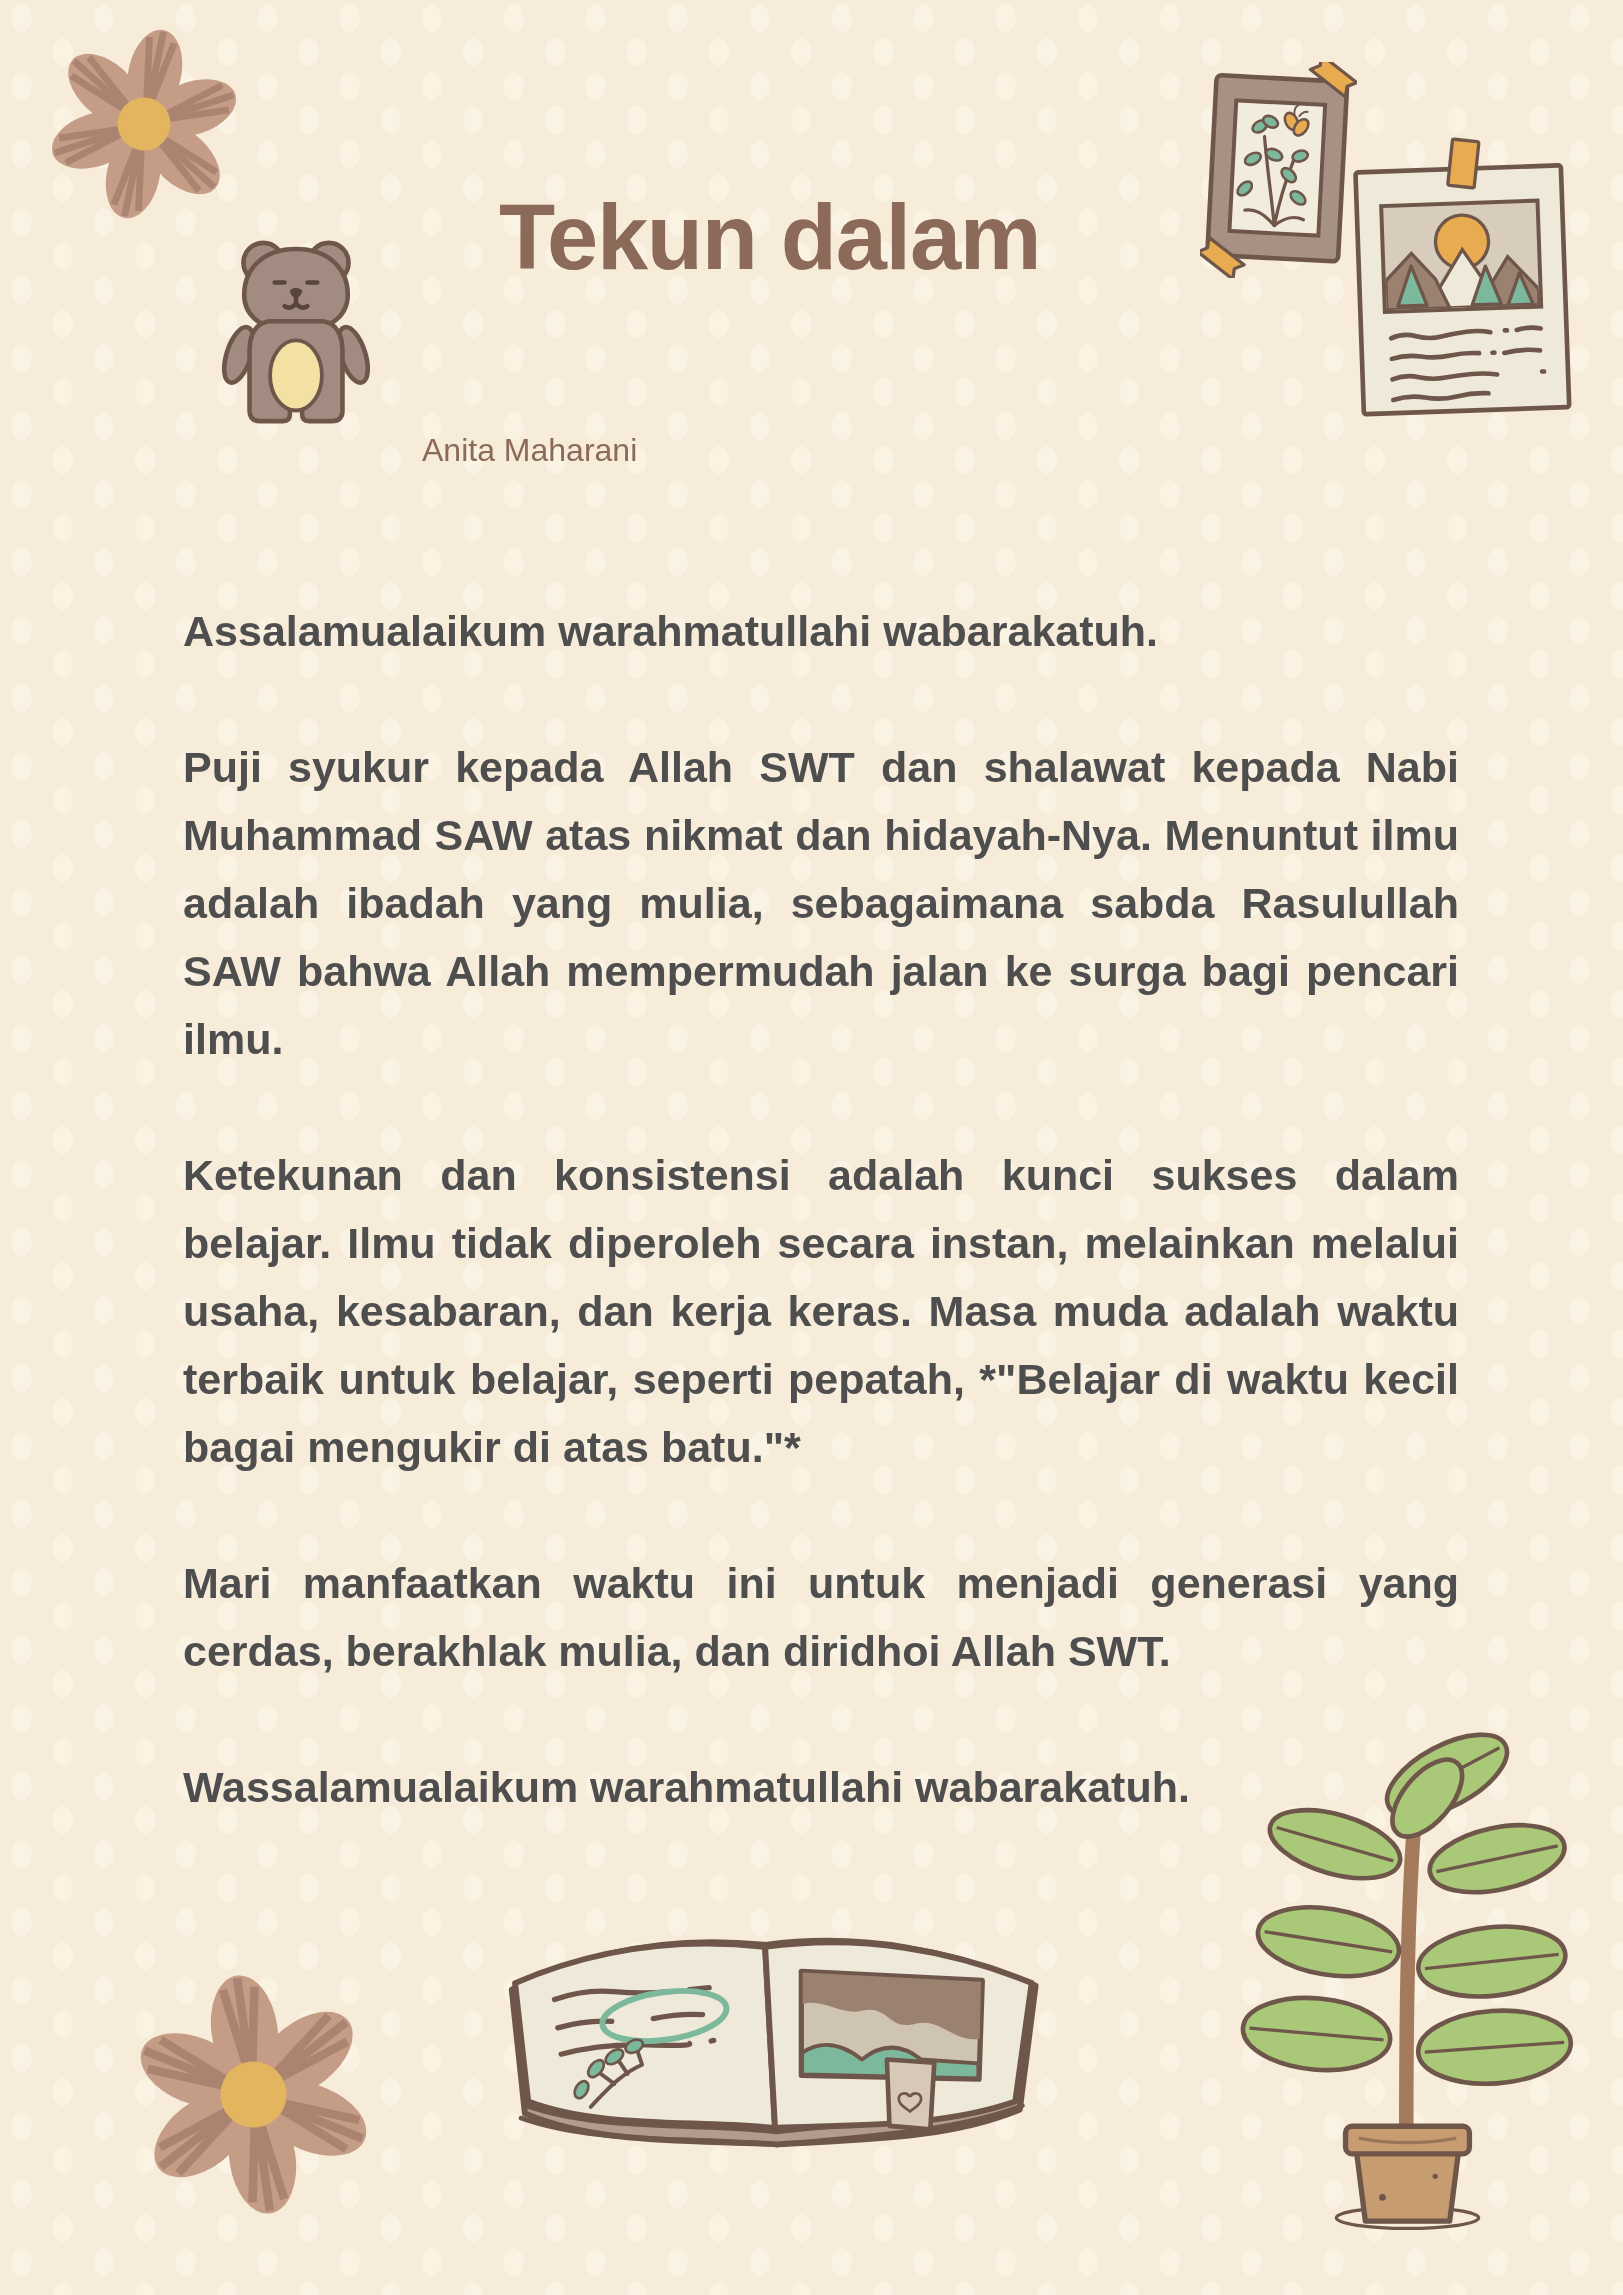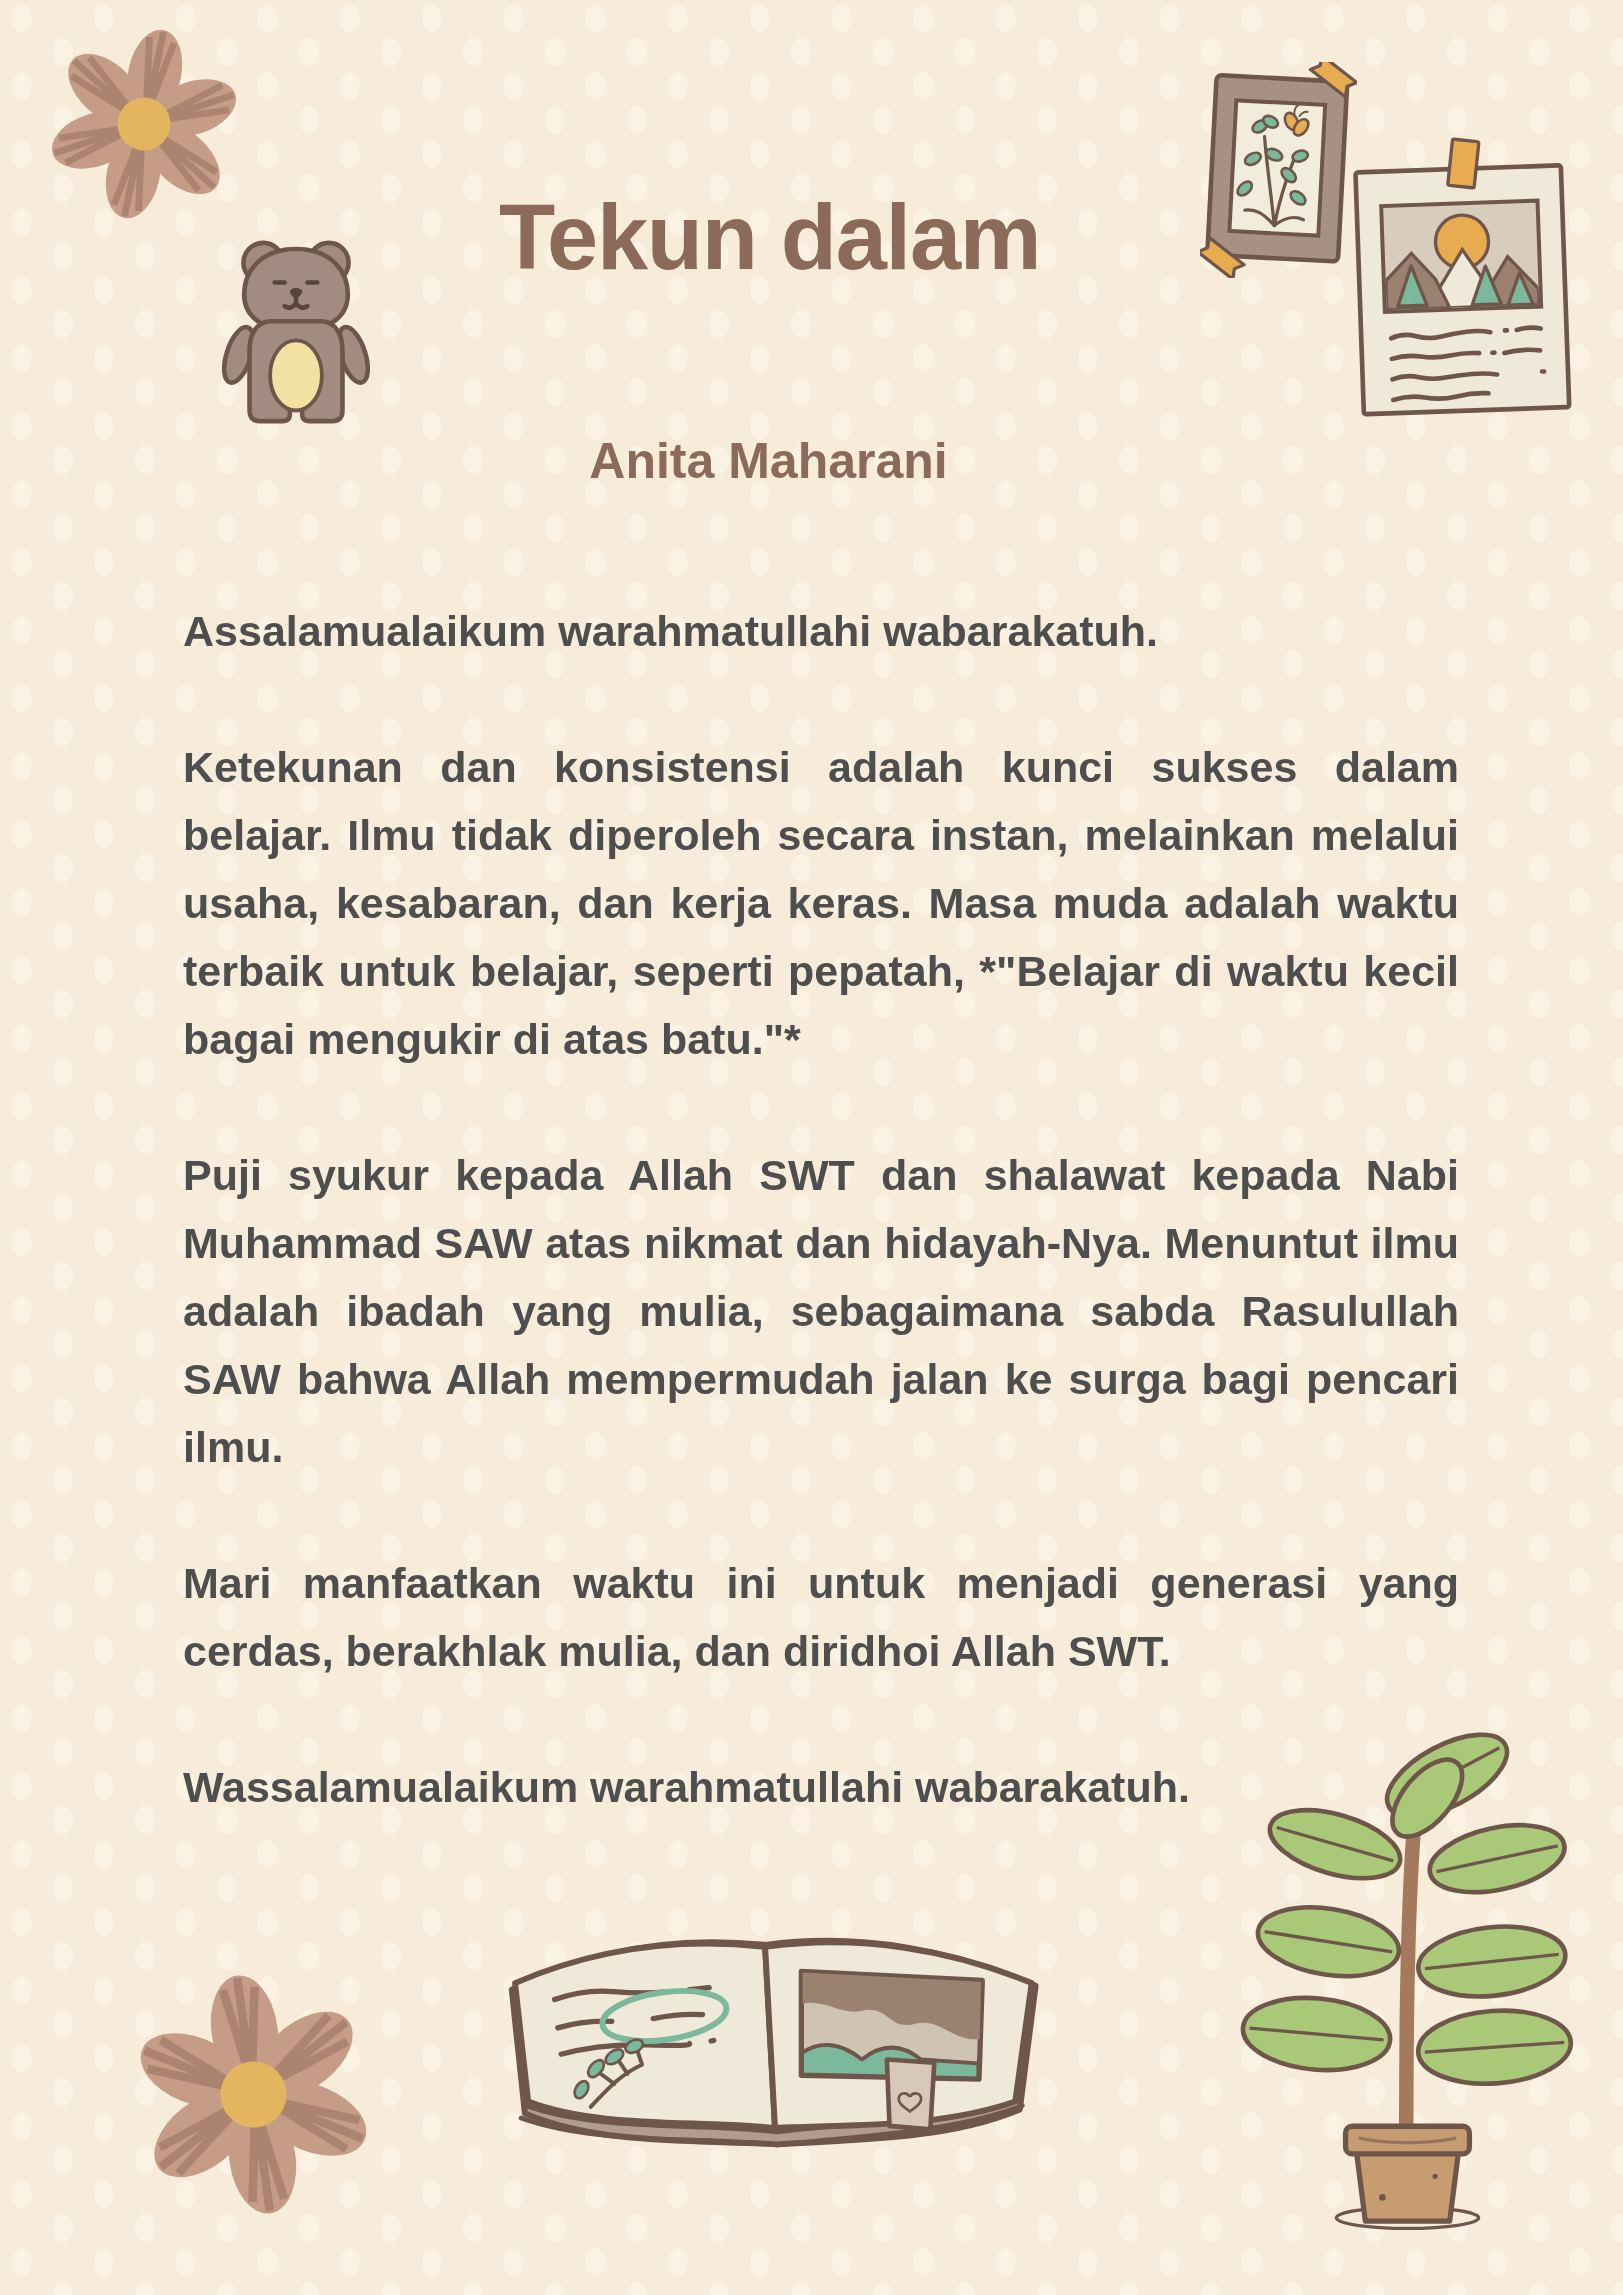--- a/index.html
+++ b/index.html
@@ -15,22 +15,21 @@
     font-family:"Liberation Sans", sans-serif;
   }
   .abs{position:absolute;}
   .title{
     left:458px;top:186px;width:818px;
     color:#8b6a59;font-weight:bold;
     font-size:92px;line-height:102px;letter-spacing:-1.3px;margin-left:41px;
   }
   .author{
     left:422px;top:432px;width:693px;
-    text-align:center;
-    color:#8b6a59;font-weight:bold;font-size:50px;
+    color:#8b6a59;font-weight:normal;font-size:32px;
   }
   .body-text{
     left:167px;top:597px;width:1292px;
     color:#4e4e4e;
   }
   .body-text p{
     margin:0 0 68px 16px;
     font-size:43px;line-height:68px;font-weight:bold;
     text-align:justify;
   }
@@ -162,22 +161,22 @@
         <path d="M212,327 l3,0 M230,328 q26,-6 54,-2"></path>
         <path d="M60,362 q20,-7 40,-2 t40,2 t40,-4 t38,2 M286,358 l3,0"></path>
         <path d="M60,393 q24,-7 48,-2 t48,0 t48,-3"></path>
       </g>
     </g>
     <rect x="152" y="5" width="40" height="70" rx="3" fill="#e8ab4f" stroke="#6f564a" stroke-width="5" transform="rotate(6 172 40)"></rect>
   </svg>
 
   <div class="abs body-text">
     <p>Assalamualaikum warahmatullahi wabarakatuh.</p>
+    <p>Puji syukur kepada Allah SWT dan shalawat kepada Nabi Muhammad SAW atas nikmat dan hidayah-Nya. Menuntut ilmu adalah ibadah yang mulia, sebagaimana sabda Rasulullah SAW bahwa Allah mempermudah jalan ke surga bagi pencari ilmu.</p>
     <p>Ketekunan dan konsistensi adalah kunci sukses dalam belajar. Ilmu tidak diperoleh secara instan, melainkan melalui usaha, kesabaran, dan kerja keras. Masa muda adalah waktu terbaik untuk belajar, seperti pepatah, *"Belajar di waktu kecil bagai mengukir di atas batu."*</p>
-    <p>Puji syukur kepada Allah SWT dan shalawat kepada Nabi Muhammad SAW atas nikmat dan hidayah-Nya. Menuntut ilmu adalah ibadah yang mulia, sebagaimana sabda Rasulullah SAW bahwa Allah mempermudah jalan ke surga bagi pencari ilmu.</p>
     <p>Mari manfaatkan waktu ini untuk menjadi generasi yang cerdas, berakhlak mulia, dan diridhoi Allah SWT.</p>
     <p>Wassalamualaikum warahmatullahi wabarakatuh.</p>
   </div>
 
   <svg class="abs book" viewBox="0 0 860 440">
     <path d="M30,120 C150,58 280,38 416,52 C562,32 706,62 826,114 L802,302 C692,348 552,348 433,355 C300,348 160,355 50,308 Z" fill="#b29c8d" stroke="#6f564a" stroke-width="9" stroke-linejoin="round"></path>
     <path d="M48,295 C160,336 300,322 432,336 M44,315 C160,356 300,342 433,356" fill="none" stroke="#6f564a" stroke-width="7" stroke-linecap="round"></path>
     <path d="M800,278 C690,320 550,322 434,336 M806,296 C696,338 556,342 433,356" fill="none" stroke="#6f564a" stroke-width="7" stroke-linecap="round"></path>
     <path d="M35,110 C150,60 280,40 415,55 L430,330 C300,318 160,330 55,290 Z" fill="#efe9da" stroke="#6f564a" stroke-width="9" stroke-linejoin="round"></path>
     <path d="M415,55 C560,35 700,60 820,110 L795,290 C680,330 545,325 430,330 Z" fill="#efe9da" stroke="#6f564a" stroke-width="9" stroke-linejoin="round"></path>

